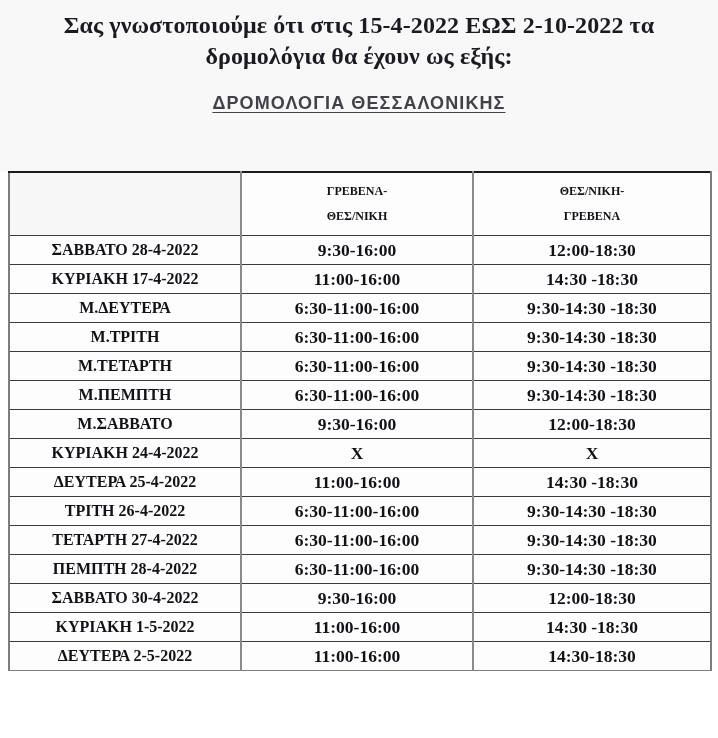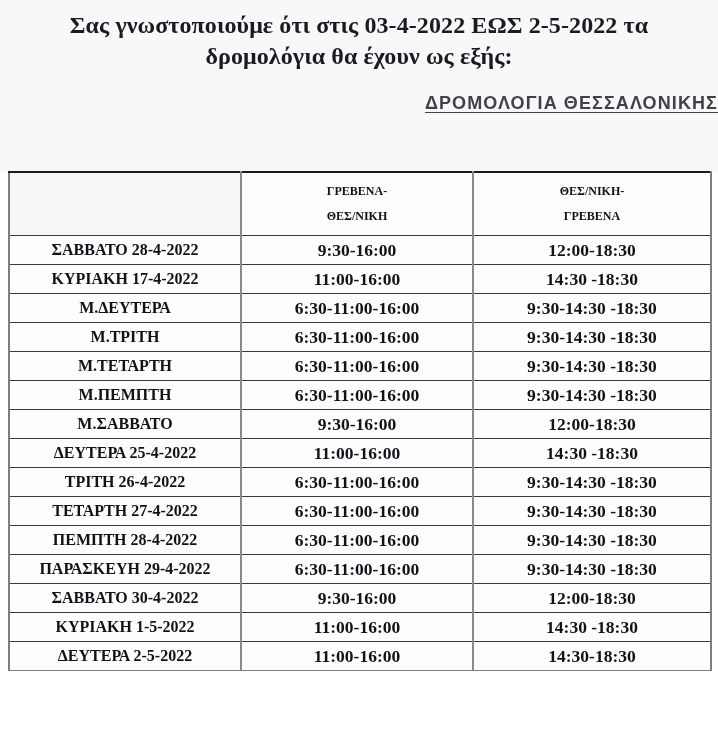--- a/index.html
+++ b/index.html
@@ -38,21 +38,21 @@
     line-height: 31px;
     color: #1a1a22;
     margin: 0;
     padding: 10px 32px 0 32px;
     letter-spacing: 0.1px;
   }
   .notice-title .ln {
     display: block;
   }
   .subtitle-wrap {
-    text-align: right;
+    text-align: center;
     padding-top: 20px;
   }
   .subtitle {
     display: inline-block;
     font-family: "Liberation Sans", "DejaVu Sans", sans-serif;
     font-weight: bold;
     font-size: 18px;
     line-height: 22px;
     color: #41414b;
     text-decoration: underline;
@@ -122,21 +122,21 @@
   }
 </style>
 </head>
 <body>
 
 <div class="scan-tint"></div>
 
 <div class="page">
 
   <h1 class="notice-title">
-    <span class="ln">Σας γνωστοποιούμε ότι στις 03-4-2022 ΕΩΣ 2-5-2022 τα</span>
+    <span class="ln">Σας γνωστοποιούμε ότι στις 15-4-2022 ΕΩΣ 2-10-2022 τα</span>
     <span class="ln">δρομολόγια θα έχουν ως εξής:</span>
   </h1>
 
   <div class="subtitle-wrap">
     <span class="subtitle">ΔΡΟΜΟΛΟΓΙΑ ΘΕΣΣΑΛΟΝΙΚΗΣ</span>
   </div>
 
   <div class="table-zone">
     <table class="schedule">
       <colgroup>
@@ -187,41 +187,41 @@
             <td class="day">Μ.ΠΕΜΠΤΗ</td>
             <td>6:30-11:00-16:00</td>
             <td>9:30-14:30 -18:30</td>
           </tr>
           <tr>
             <td class="day">Μ.ΣΑΒΒΑΤΟ</td>
             <td>9:30-16:00</td>
             <td>12:00-18:30</td>
           </tr>
           <tr>
+            <td class="day">ΚΥΡΙΑΚΗ 24-4-2022</td>
+            <td>X</td>
+            <td>X</td>
+          </tr>
+          <tr>
             <td class="day">ΔΕΥΤΕΡΑ 25-4-2022</td>
             <td>11:00-16:00</td>
             <td>14:30 -18:30</td>
           </tr>
           <tr>
             <td class="day">ΤΡΙΤΗ 26-4-2022</td>
             <td>6:30-11:00-16:00</td>
             <td>9:30-14:30 -18:30</td>
           </tr>
           <tr>
             <td class="day">ΤΕΤΑΡΤΗ 27-4-2022</td>
             <td>6:30-11:00-16:00</td>
             <td>9:30-14:30 -18:30</td>
           </tr>
           <tr>
             <td class="day">ΠΕΜΠΤΗ 28-4-2022</td>
-            <td>6:30-11:00-16:00</td>
-            <td>9:30-14:30 -18:30</td>
-          </tr>
-          <tr>
-            <td class="day">ΠΑΡΑΣΚΕΥΗ 29-4-2022</td>
             <td>6:30-11:00-16:00</td>
             <td>9:30-14:30 -18:30</td>
           </tr>
           <tr>
             <td class="day">ΣΑΒΒΑΤΟ 30-4-2022</td>
             <td>9:30-16:00</td>
             <td>12:00-18:30</td>
           </tr>
           <tr>
             <td class="day">ΚΥΡΙΑΚΗ 1-5-2022</td>

